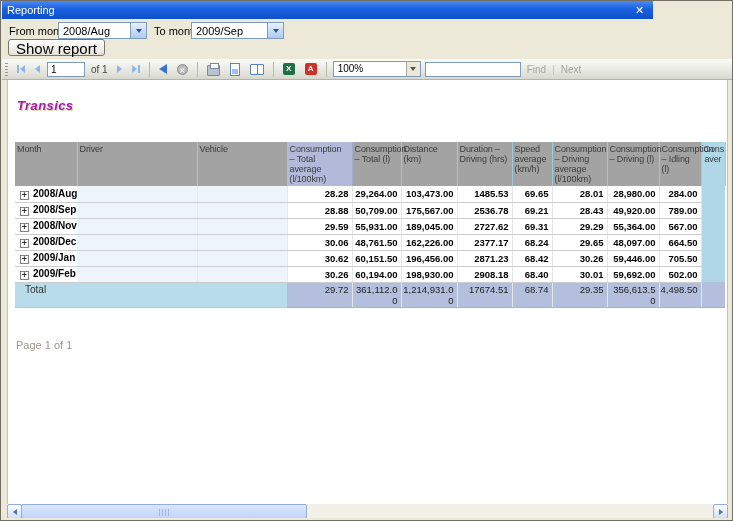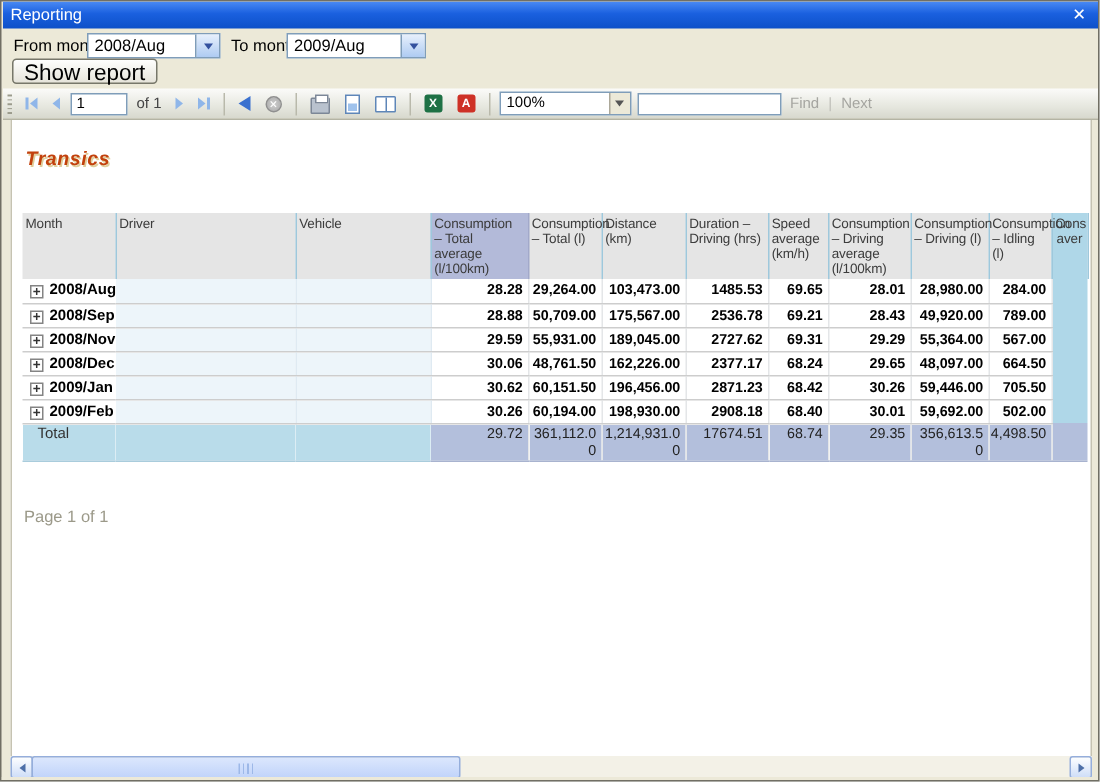--- a/index.html
+++ b/index.html
@@ -1,20 +1,20 @@
 <!DOCTYPE html>
 <html><head>
 <meta charset="utf-8">
 <style>
   html,body{margin:0;padding:0;background:#9a9a9a;}
   *{box-sizing:border-box;}
   .window{position:relative;width:733px;height:521px;background:#ECE9D8;border:1px solid #716F64;
           font-family:"Liberation Sans",sans-serif;overflow:hidden;}
   
-  .titlebar{position:absolute;left:1px;top:0;width:731px;height:18px;
+  .titlebar{position:absolute;left:1px;top:0;width:651px;height:18px;
             background:linear-gradient(to bottom,#4A8AF4 0%,#1A60DF 45%,#0D50C8 100%);
             display:flex;align-items:center;padding:0 5px;}
   .title{color:#fff;font-size:11px;}
   .closebtn{margin-left:auto;width:17px;height:14px;color:#fff;font-size:11px;line-height:14px;
             text-align:center;cursor:default;}
   
   .lbl{position:absolute;font-size:11px;color:#000;}
   .combo{position:absolute;height:17px;background:#fff;border:1px solid #7F9DB9;display:flex;align-items:stretch;}
   .combo .val{flex:1;font-size:11px;padding:2px 0 0 4px;overflow:hidden;white-space:nowrap;}
   .combo .cbtn{width:16px;background:linear-gradient(to bottom,#E7F0FC,#AECBF2);border-left:1px solid #7F9DB9;
@@ -55,25 +55,25 @@
   .zoomcombo{position:relative;width:88px;height:16px;background:#fff;border:1px solid #7F9DB9;display:flex;align-items:stretch;}
   .zoomcombo .val{flex:1;font-size:10px;padding:1px 0 0 4px;}
   .zoomcombo .cbtn{width:14px;background:#ECE9D8;border-left:1px solid #ACA899;display:flex;align-items:center;justify-content:center;}
   .findinput{width:96px;height:15px;border:1px solid #7F9DB9;font-size:10px;font-family:"Liberation Sans",sans-serif;}
   .findlink{font-size:10px;color:#A5A5A0;padding:0 2px;}
   .findsep{font-size:10px;color:#BFBFB8;}
   
   .content{position:absolute;left:6px;top:79px;width:721px;height:424px;background:#fff;
            border-left:1px solid #C6C3B2;border-right:1px solid #C6C3B2;}
   .logo{position:absolute;left:9px;top:18px;font-size:13px;font-weight:bold;font-style:italic;
-        color:#c2410c;text-shadow:1px 1px 0 #E0CE9C;letter-spacing:.4px;}
+        color:#a21caf;text-shadow:1px 1px 0 #E0CE9C;letter-spacing:.4px;}
   .ecotitle{position:absolute;left:113px;top:22px;font-size:11px;color:#000;margin-top:48px;}
   .reporttable{position:absolute;left:7px;top:62px;}
   table{border-collapse:collapse;table-layout:fixed;width:710px;}
-  th{background:#e5e5e5;color:#3C3C3C;font-weight:normal;font-size:9px;letter-spacing:-0.1px;
+  th{background:#a3a3a3;color:#3C3C3C;font-weight:normal;font-size:9px;letter-spacing:-0.1px;
      vertical-align:top;padding:2px 3px 2px 2px;border-right:1px solid #9EC8DC;}
   th.left{text-align:left;}
   th.num{text-align:left;}
   th.sorted{background:#B3BAD9;border-right-color:#A2A9CA;}
   th.striph{background:#AFD7E8;text-align:right;padding-left:2px;}
   td{height:16px;font-size:9.5px;padding:1px 3px 1px 1px;border-bottom:1px solid #CDCDCD;overflow:hidden;}
   td.month{font-size:10px;font-weight:bold;white-space:nowrap;padding-left:5px;}
   td.tint{background:#EDF5FA;border-right:1px solid #DFEAF2;}
   td.num{text-align:right;font-weight:bold;border-right:1px solid #E4E6E8;word-break:break-all;}
   tr.total td{background:#B3BFDC;font-weight:normal;color:#222;vertical-align:top;border-bottom:1px solid #A8B3CF;}
@@ -109,21 +109,21 @@
 
   <span class="lbl" style="left:8px;top:24px;">From month:</span>
   <div class="combo" style="left:57px;top:21px;width:89px;">
     <span class="val">2008/Aug</span>
     <span class="cbtn">
         <span class="arrow-dn"></span>
       </span>
   </div>
   <span class="lbl" style="left:153px;top:24px;">To month:</span>
   <div class="combo" style="left:190px;top:21px;width:93px;">
-    <span class="val">2009/Aug</span>
+    <span class="val">2009/Sep</span>
     <span class="cbtn">
         <span class="arrow-dn"></span>
       </span>
   </div>
   <button class="pushbtn">Show report</button>
 
   <div class="toolbar">
     <span class="grip"></span>
     <span class="navbtn">
         <span class="navbar"></span>

